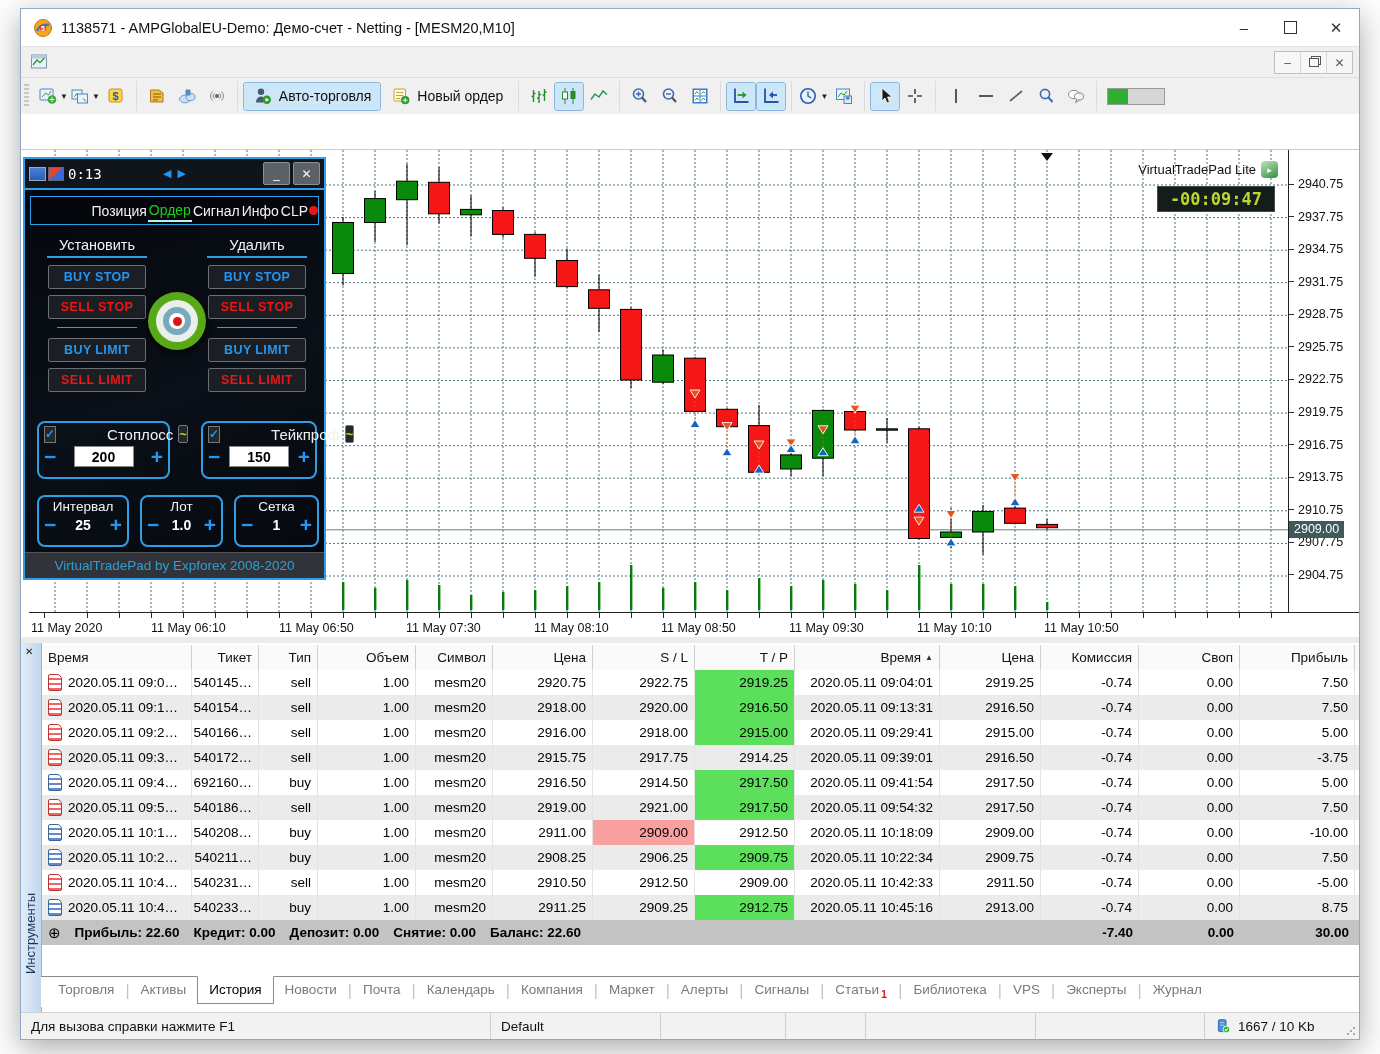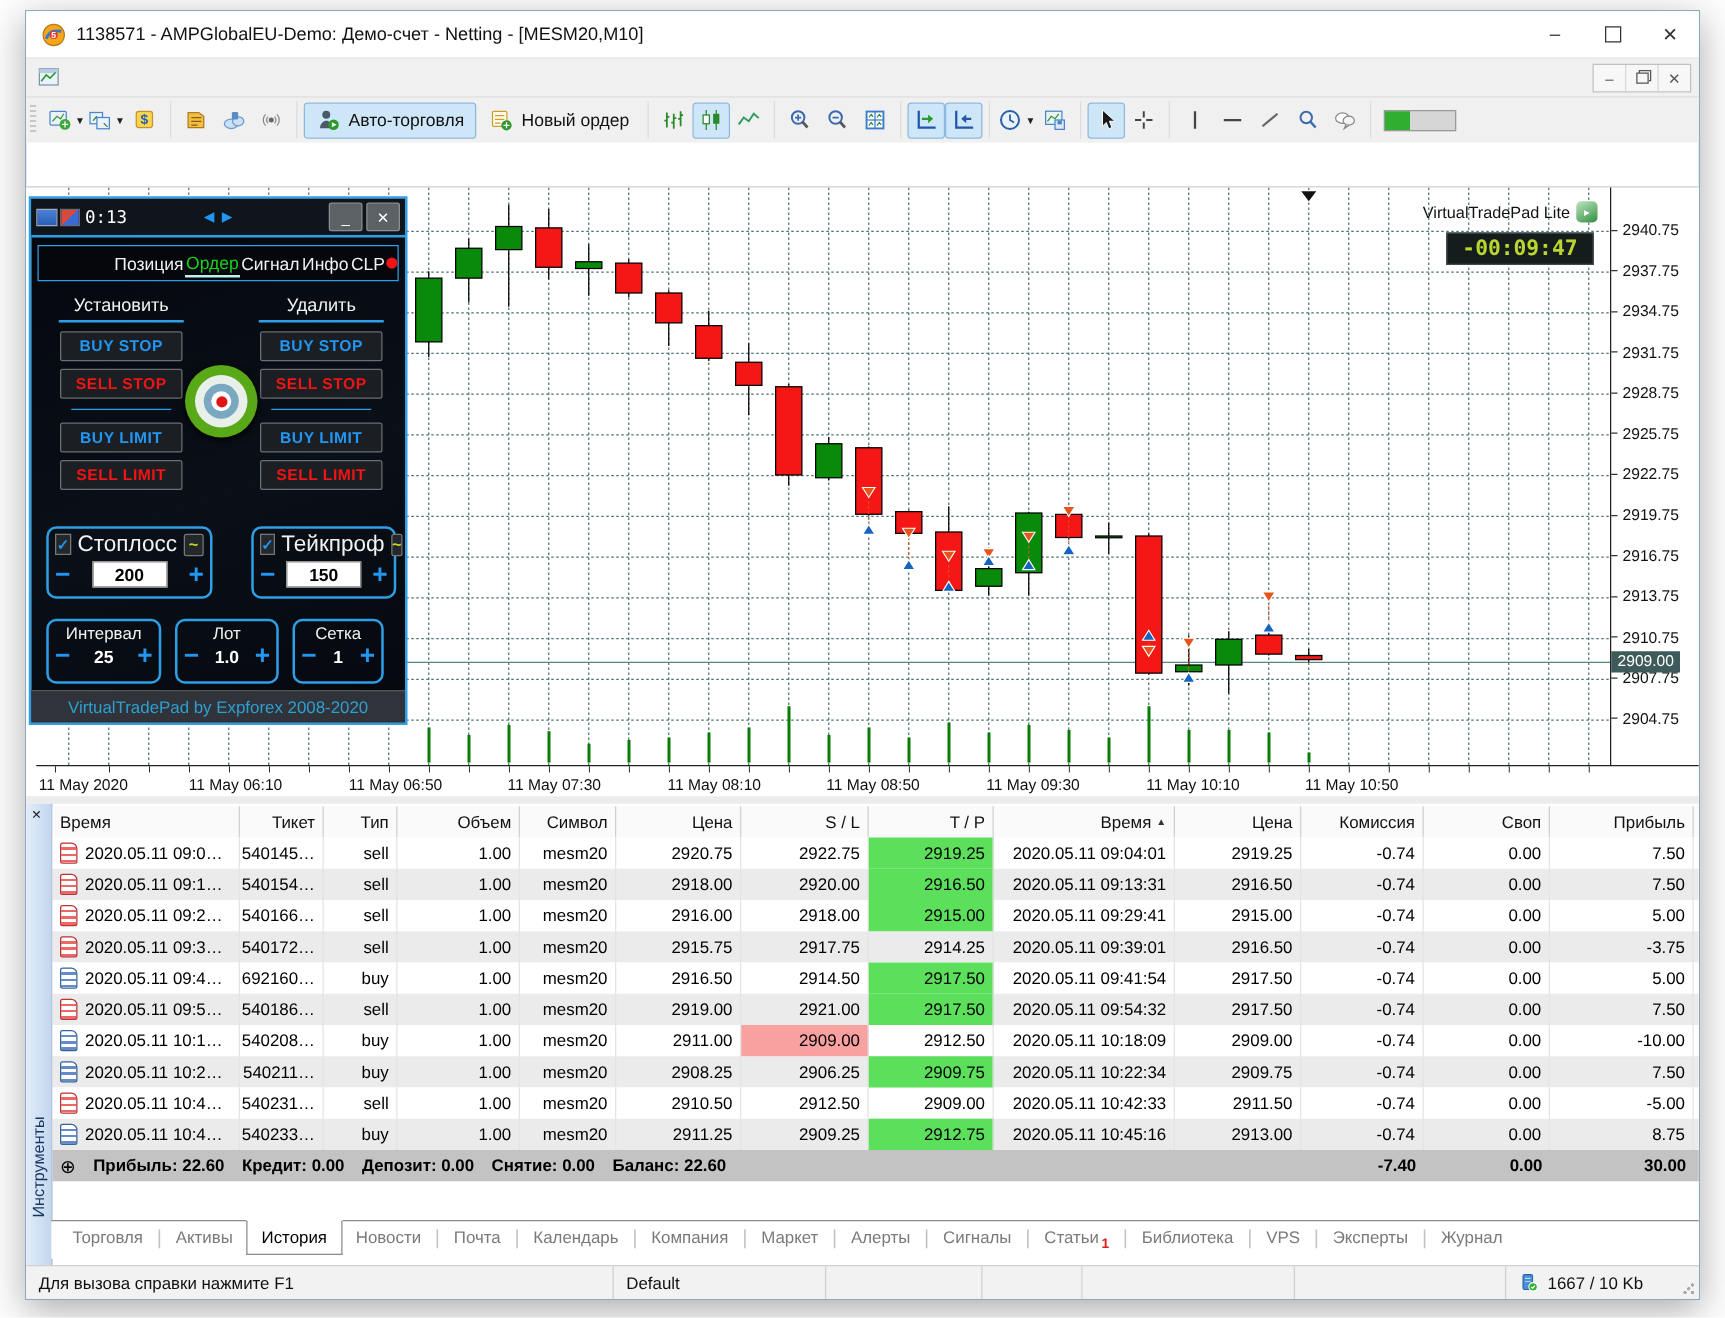--- a/index.html
+++ b/index.html
@@ -72,27 +72,27 @@
   .bullseye{position:absolute;left:123px;top:133px;width:58px;height:58px;border-radius:50%;background:#58a818;box-shadow:0 2px 6px #000;display:flex;align-items:center;justify-content:center;}
   .be2{width:42px;height:42px;border-radius:50%;background:#e9efe9;display:flex;align-items:center;justify-content:center;}
   .be3{width:28px;height:28px;border-radius:50%;background:#7aa8c0;display:flex;align-items:center;justify-content:center;}
   .be4{width:16px;height:16px;border-radius:50%;background:#fff;display:flex;align-items:center;justify-content:center;}
   .be5{width:9px;height:9px;border-radius:50%;background:#e01414;}
   .padgroup{position:absolute;border:2px solid #2e9fe6;border-radius:8px;background:transparent;box-sizing:border-box;padding:3px 5px;}
   .slg{left:12px;top:262px;width:133px;height:58px;}
   .tpg{left:176px;top:262px;width:116px;height:58px;}
   .padrow1{display:flex;align-items:center;gap:5px;margin-top:-1px;}
   .cbx{width:16px;height:15px;background:#23282d;border:1px solid #777;color:#2196f3;font-size:12px;font-weight:700;display:flex;align-items:center;justify-content:center;}
-  .padlabel{color:#f2f2f2;font-size:18px;flex:1;}
+  .padlabel{color:#f2f2f2;font-size:15px;flex:1;margin-left:46px;}
   .waveb{width:21px;height:16px;background:#23282d;border:1px solid #777;color:#c8d820;font-weight:700;font-size:13px;display:flex;align-items:center;justify-content:center;border-radius:2px;}
   .padrow2{display:flex;align-items:center;justify-content:space-between;margin-top:3px;}
   .pm{color:#2196f3;font-size:21px;font-weight:700;line-height:16px;}
   .pval{width:58px;height:19px;background:#fff;color:#000;font-size:14px;font-weight:700;display:flex;align-items:center;justify-content:center;border:1px solid #888;}
   .smallg{top:336px;height:52px;}
-  .g1{left:12px;width:92px;} .g2{left:115px;width:83px;} .g3{left:209px;width:73px;}
+  .g1{left:12px;width:92px;} .g2{left:115px;width:83px;} .g3{left:209px;width:85px;}
   .sglabel{color:#f2f2f2;font-size:13.5px;text-align:center;margin-top:-1px;}
   .sgval{color:#fff;font-size:14px;font-weight:700;}
   .vtpfooter{position:absolute;left:0;bottom:0;width:100%;height:25px;background:#30343a;border-top:1px solid #555;color:#2e9fd0;font-size:13.5px;display:flex;align-items:center;justify-content:center;}
   
   .dock{position:absolute;left:0;top:628px;width:1338px;height:375px;background:#fff;border-top:6px solid #ececec;box-sizing:border-box;}
   .dockstrip{position:absolute;left:0;top:0;width:20px;height:100%;background:linear-gradient(90deg,#e2edf9,#c2d6ee);border-right:1px solid #9fb6d0;}
   .dockclose{position:absolute;left:4px;top:3px;font-size:10px;color:#222;}
   .striplabel{position:absolute;left:2px;bottom:38px;writing-mode:vertical-rl;transform:rotate(180deg);font-size:13px;color:#17365c;}
   .dockbody{position:absolute;left:21px;top:0;right:0;height:100%;}
   .hhead{position:absolute;left:0;top:2px;right:0;height:25px;display:flex;font-size:13.5px;background:#fafafa;}

